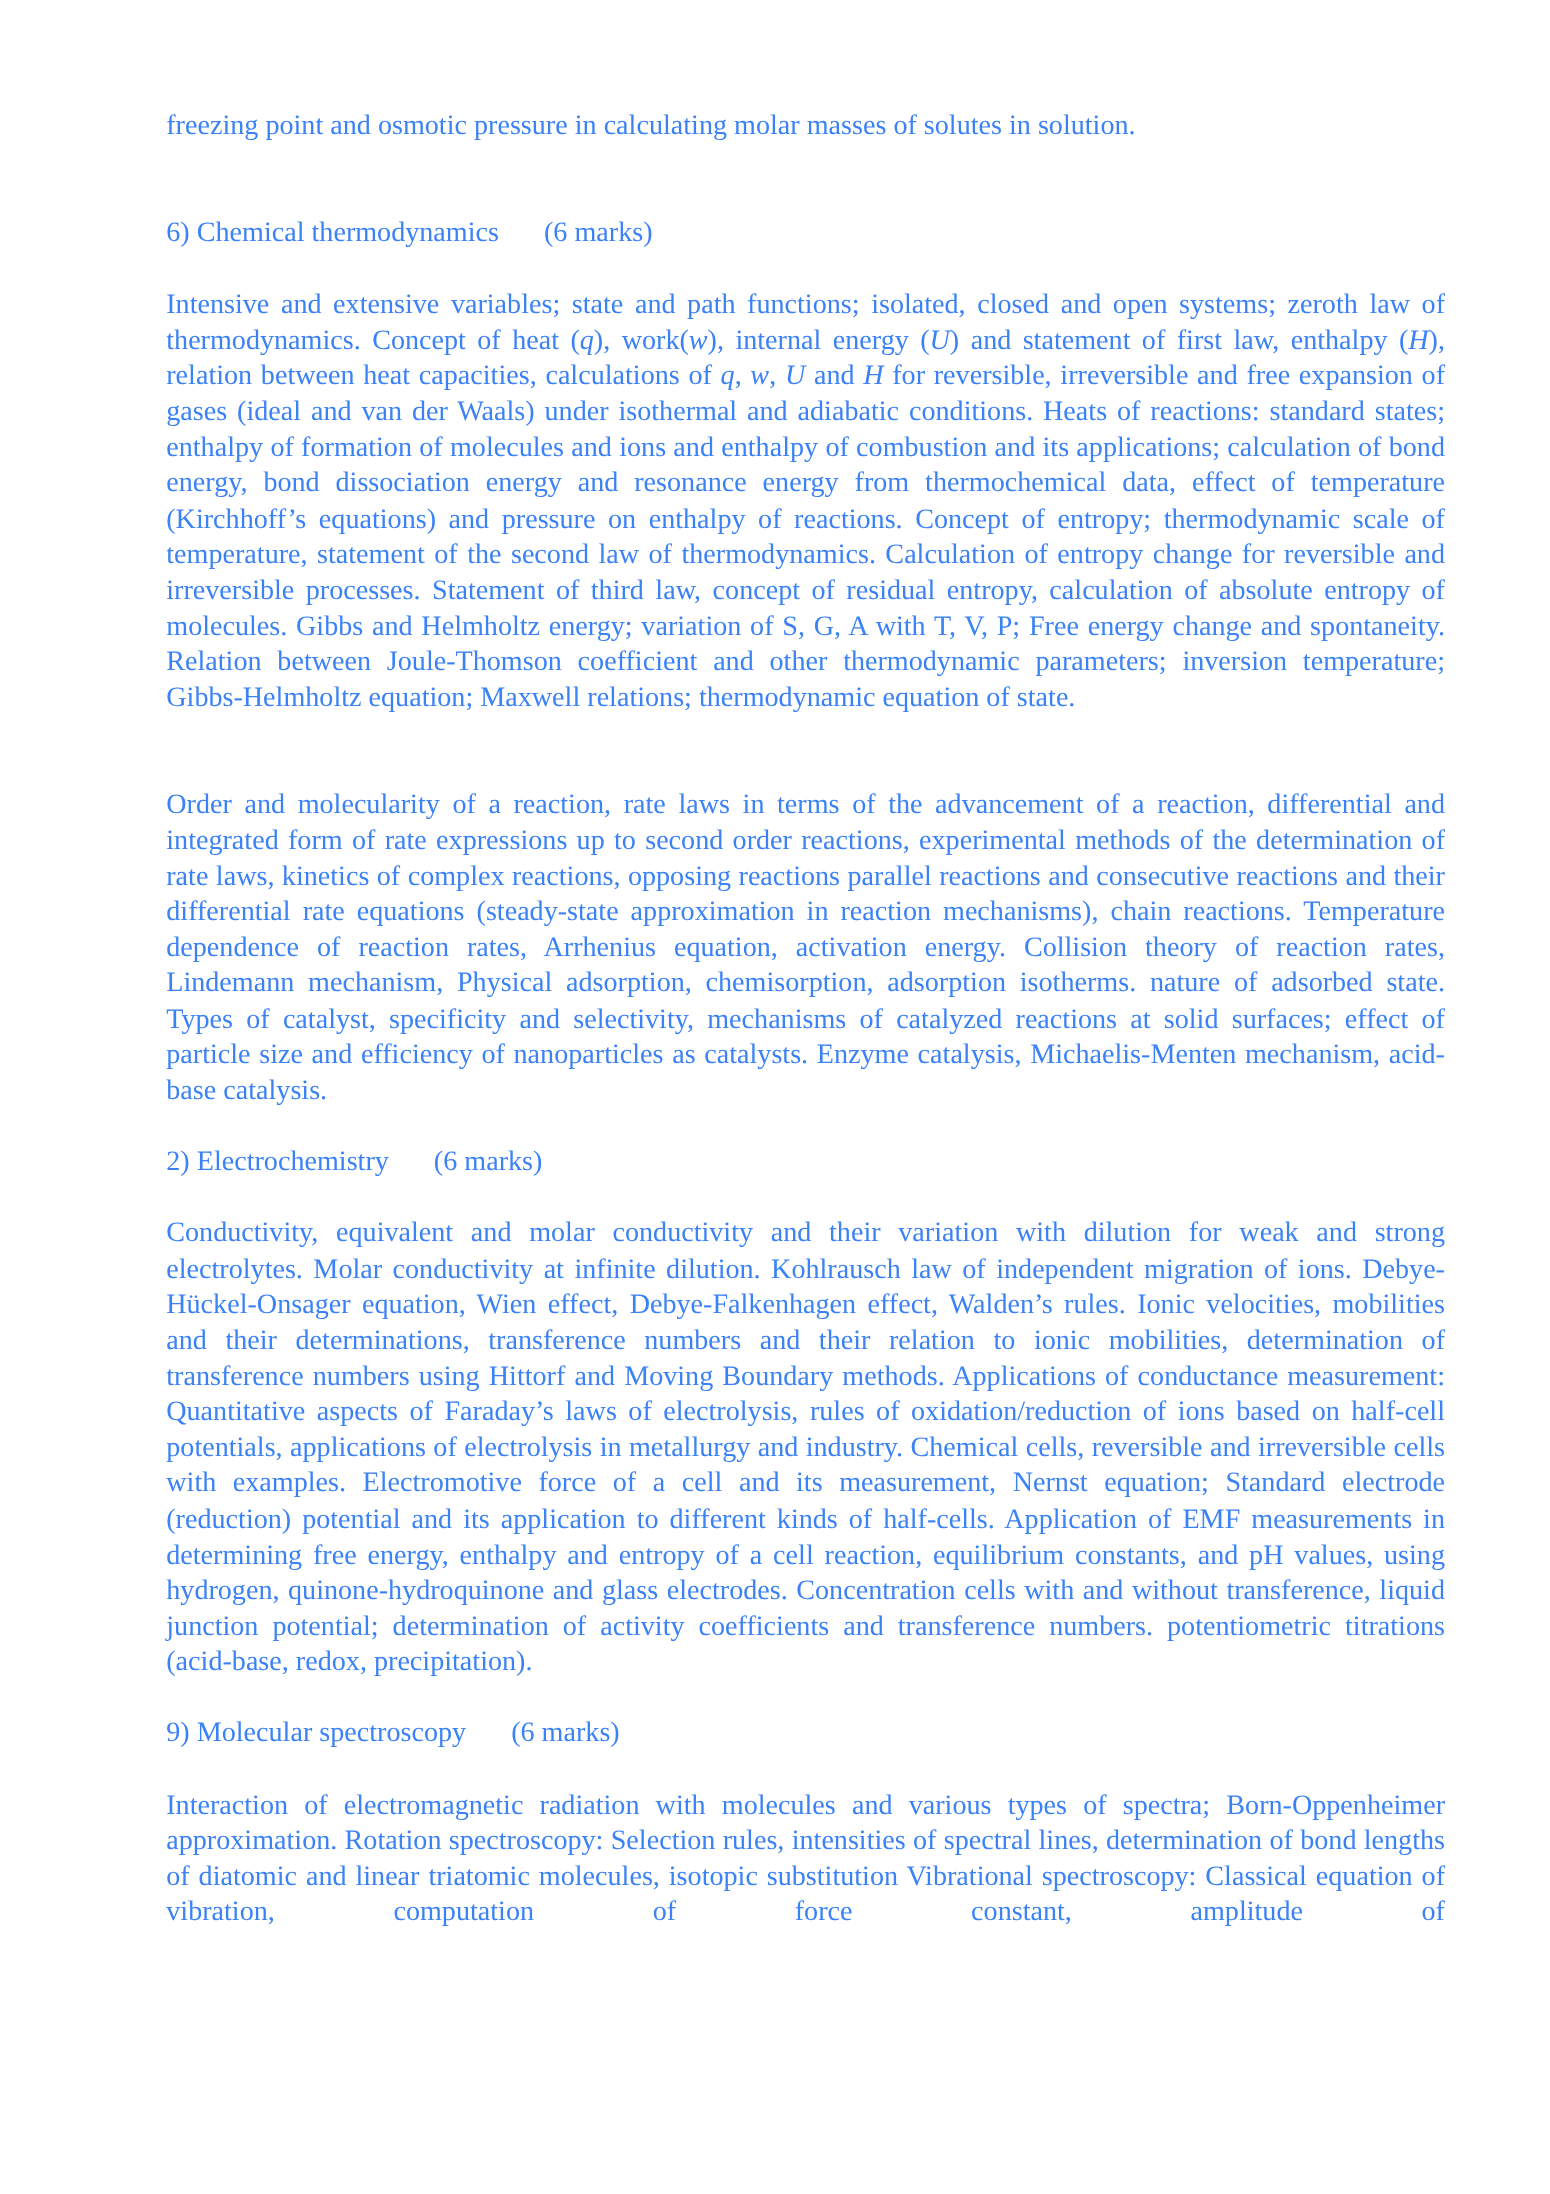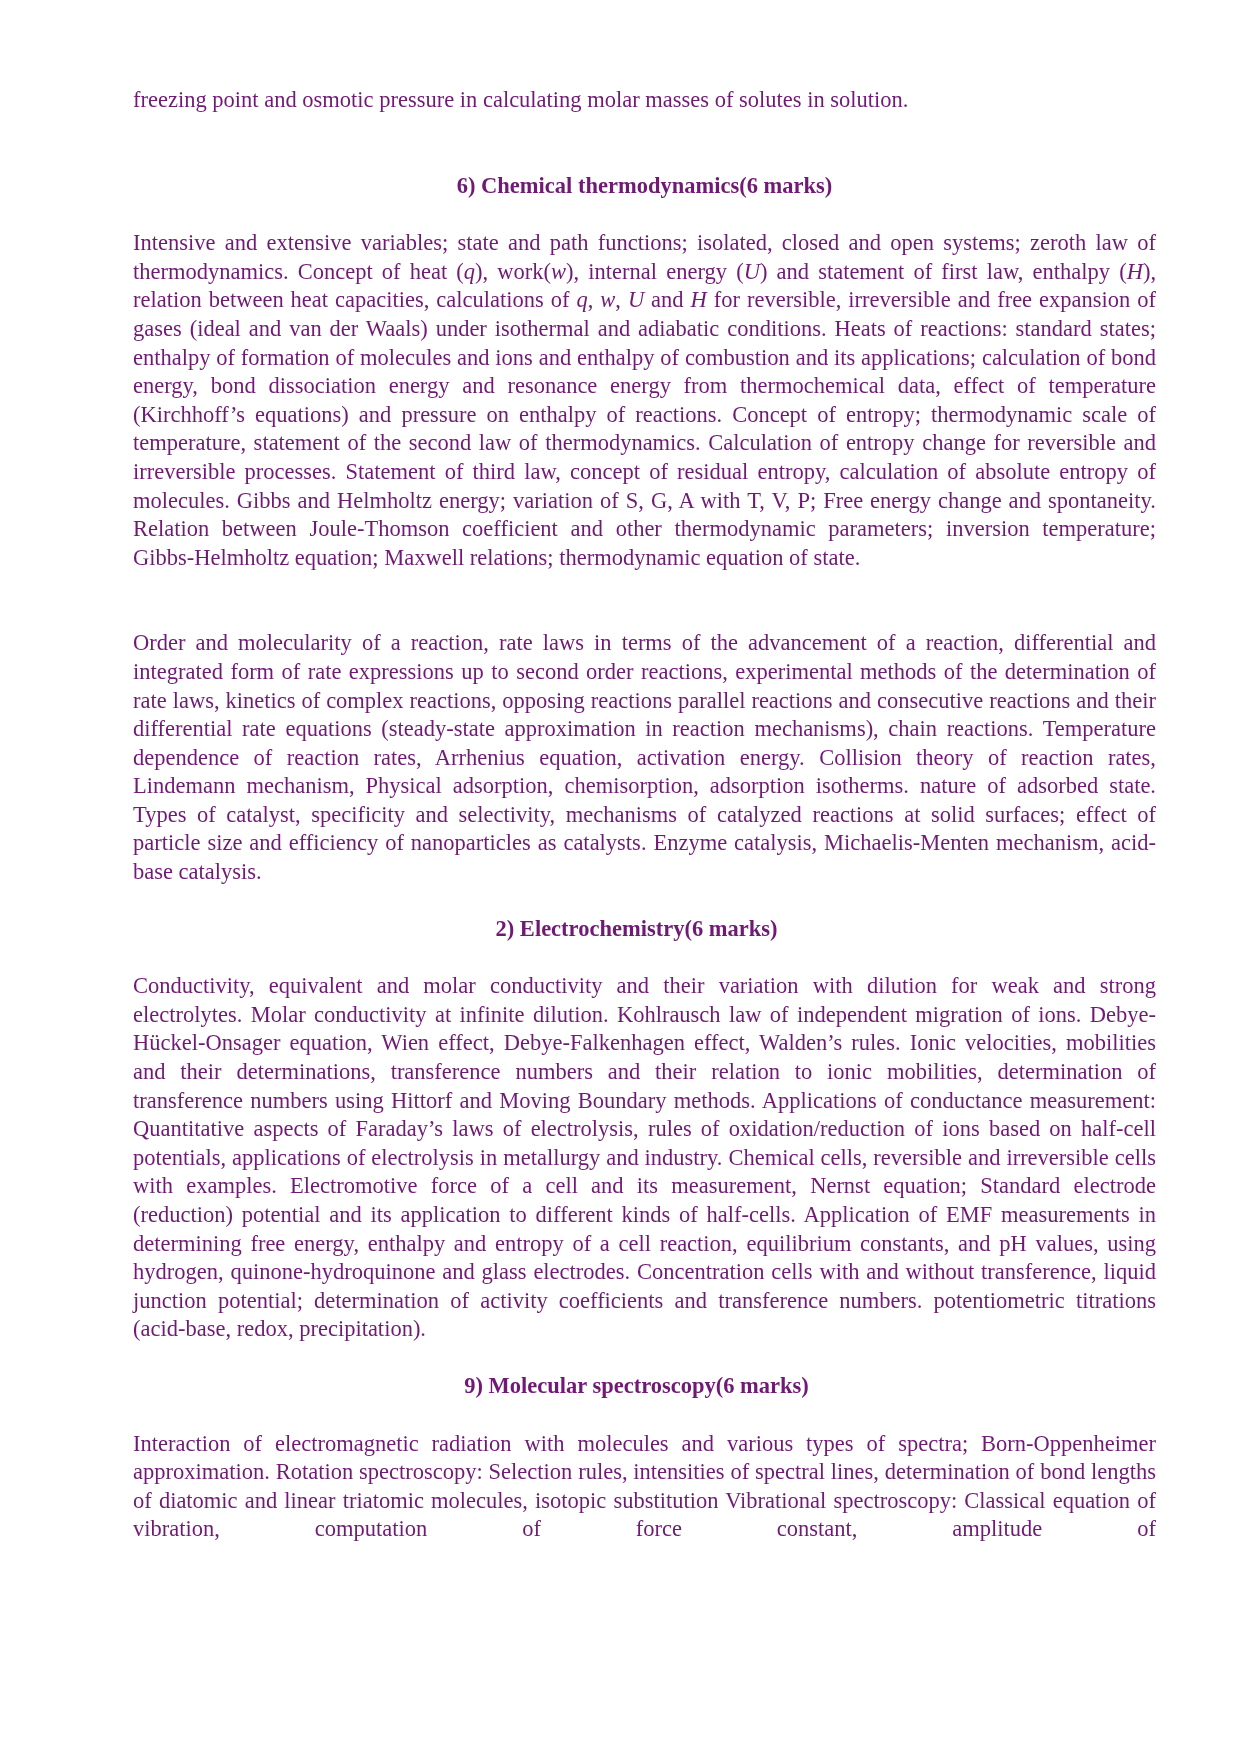--- a/index.html
+++ b/index.html
@@ -1,26 +1,27 @@
 <!DOCTYPE html>
 <html><head>
 <meta charset="utf-8">
 <style>
   html, body { margin: 0; padding: 0; background: #ffffff; }
   body { width: 1240px; height: 1755px; position: relative; overflow: hidden; }
   .page {
     position: absolute; left: 133px; top: 86px; width: 1023px;
     font-family: "Liberation Serif", "DejaVu Serif", serif;
-    font-size: 22.5px; line-height: 28.6px; color: #701a75;
+    font-size: 22.5px; line-height: 28.6px; color: #3b82f6;
   }
   .para { text-align: justify; margin: 0; }
   .para.last-left { text-align-last: left; }
   .heading {
-    display: flex; justify-content: center; font-weight: bold;
+    display: flex; justify-content: flex-start; font-weight: normal;
     margin: 0;
+    gap: 36px;
   }
   .heading .marks { padding-right: 0; }
   .heading.narrow { width: 1007px; }
   .i { font-style: italic; }
   .gap-lg { height: 57px; }
   .gap-md { height: 29px; }
 </style>
 </head>
 <body>
 

